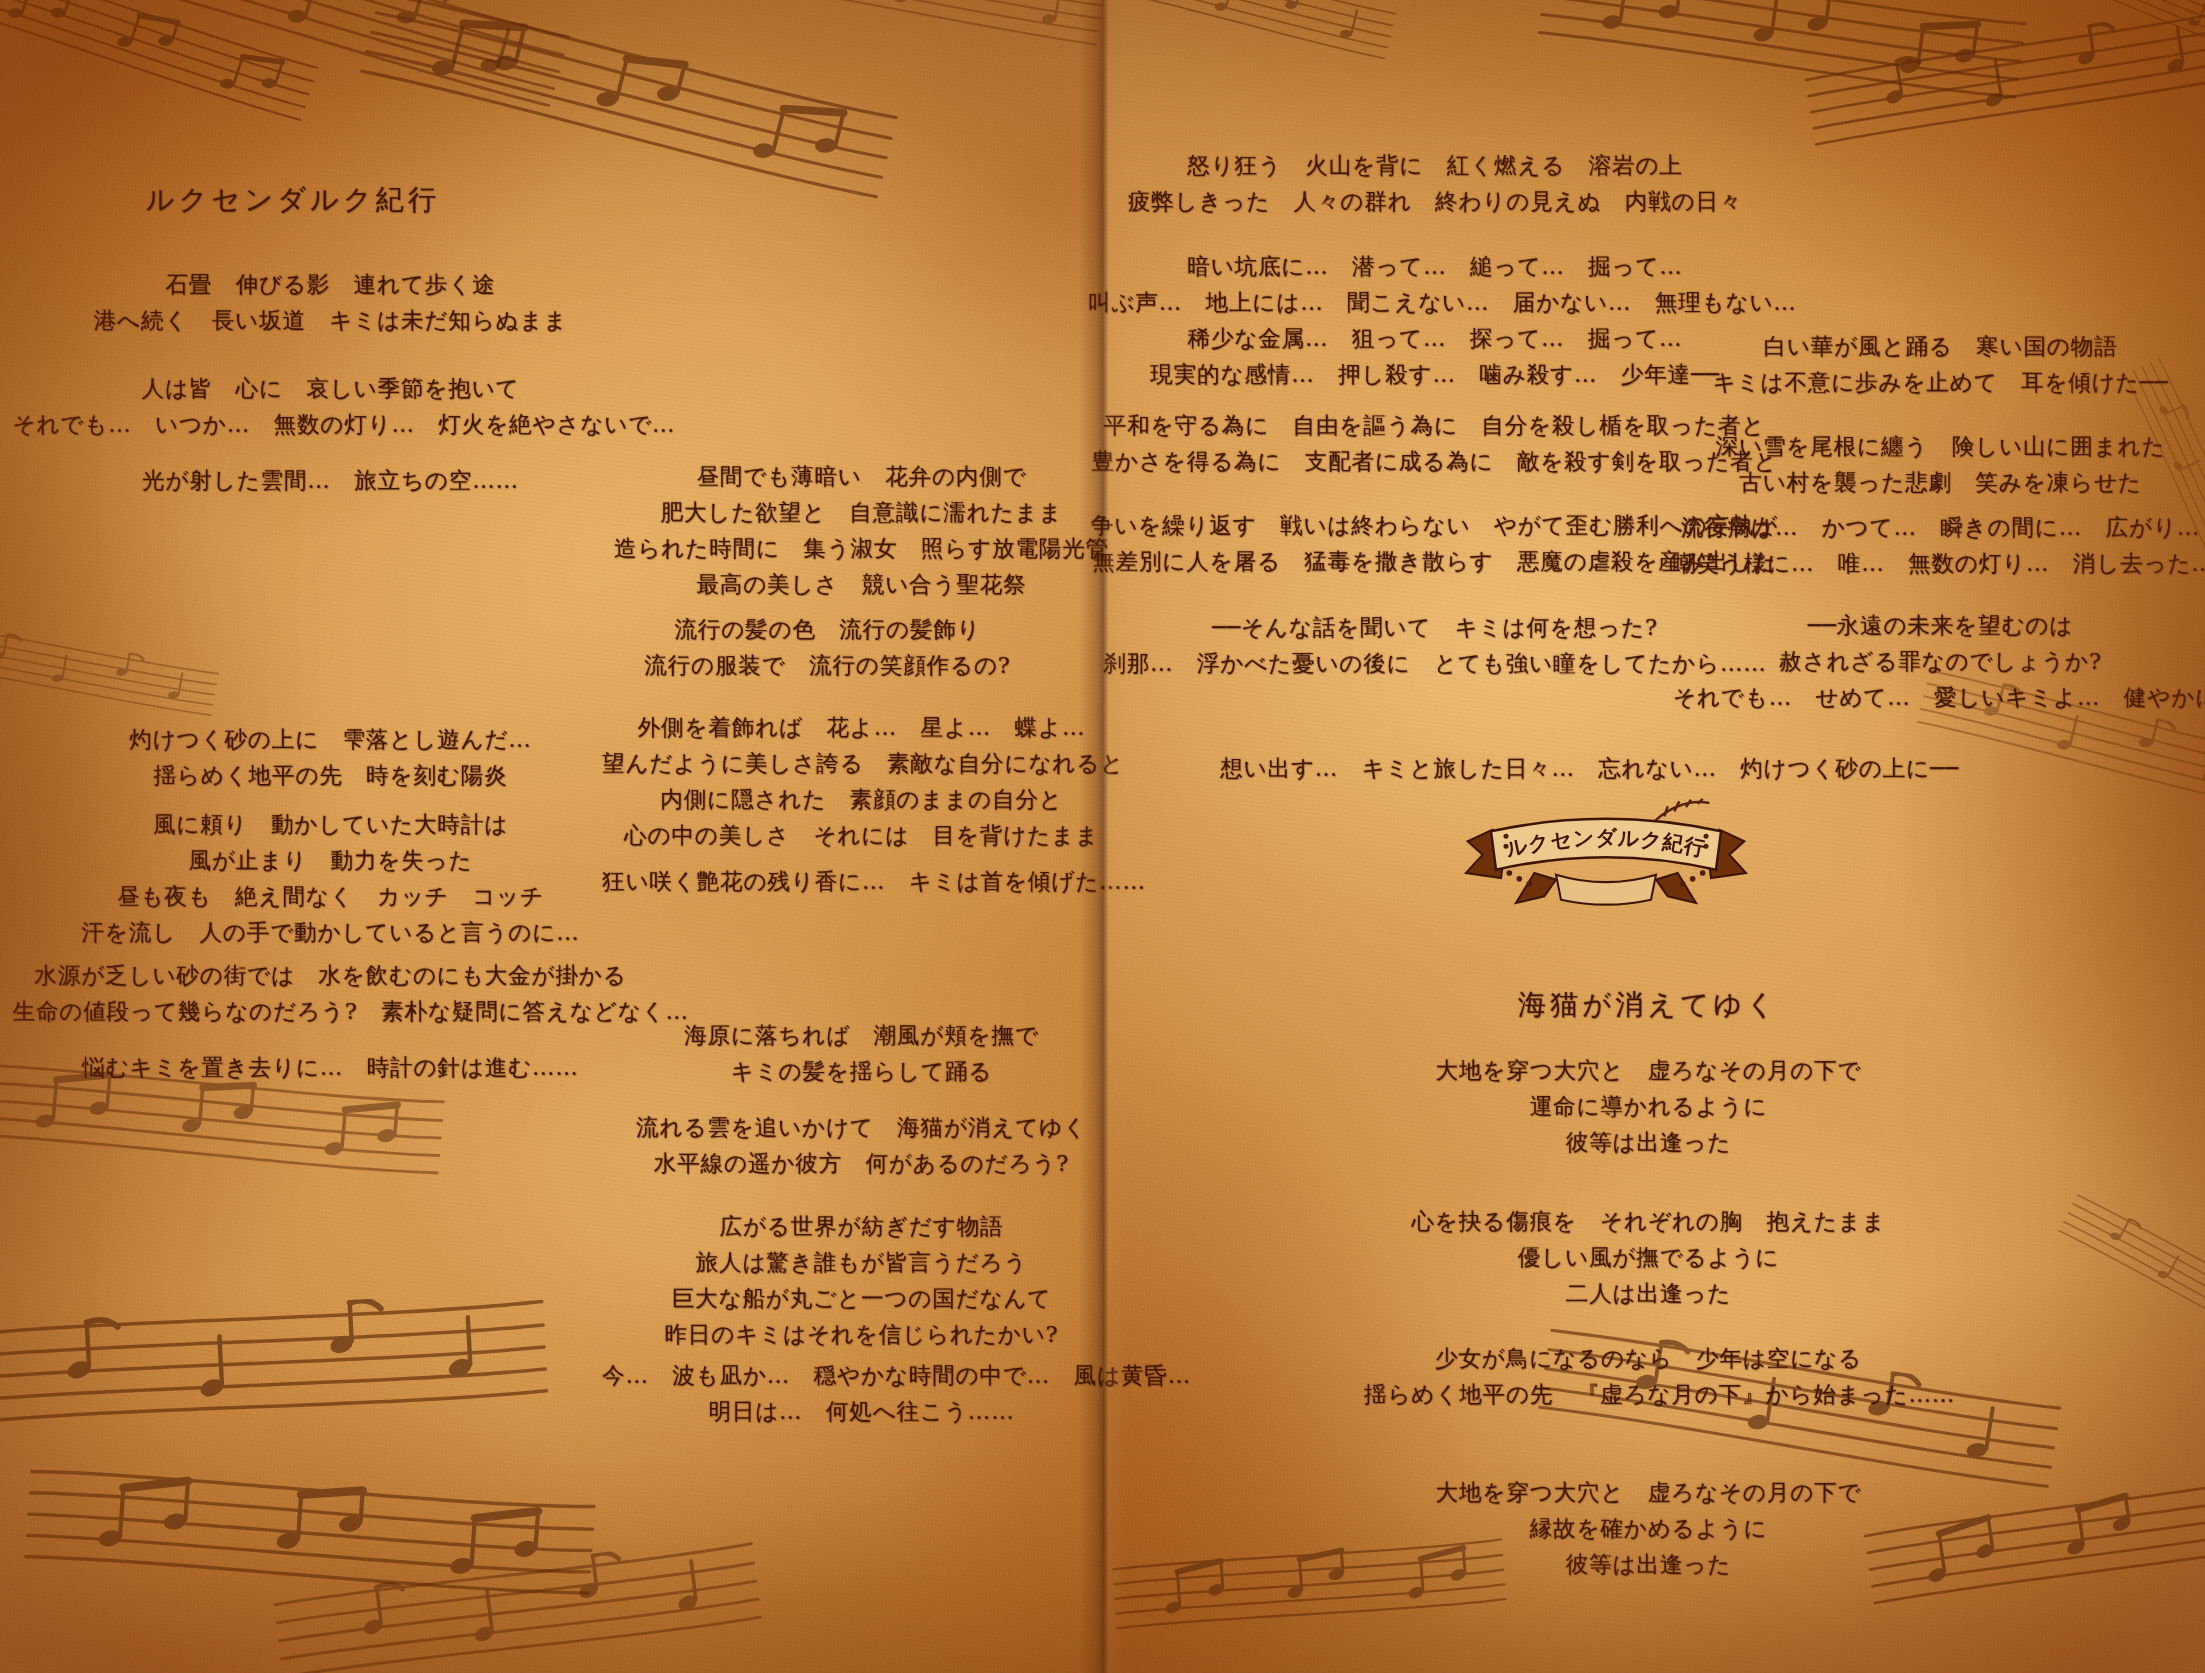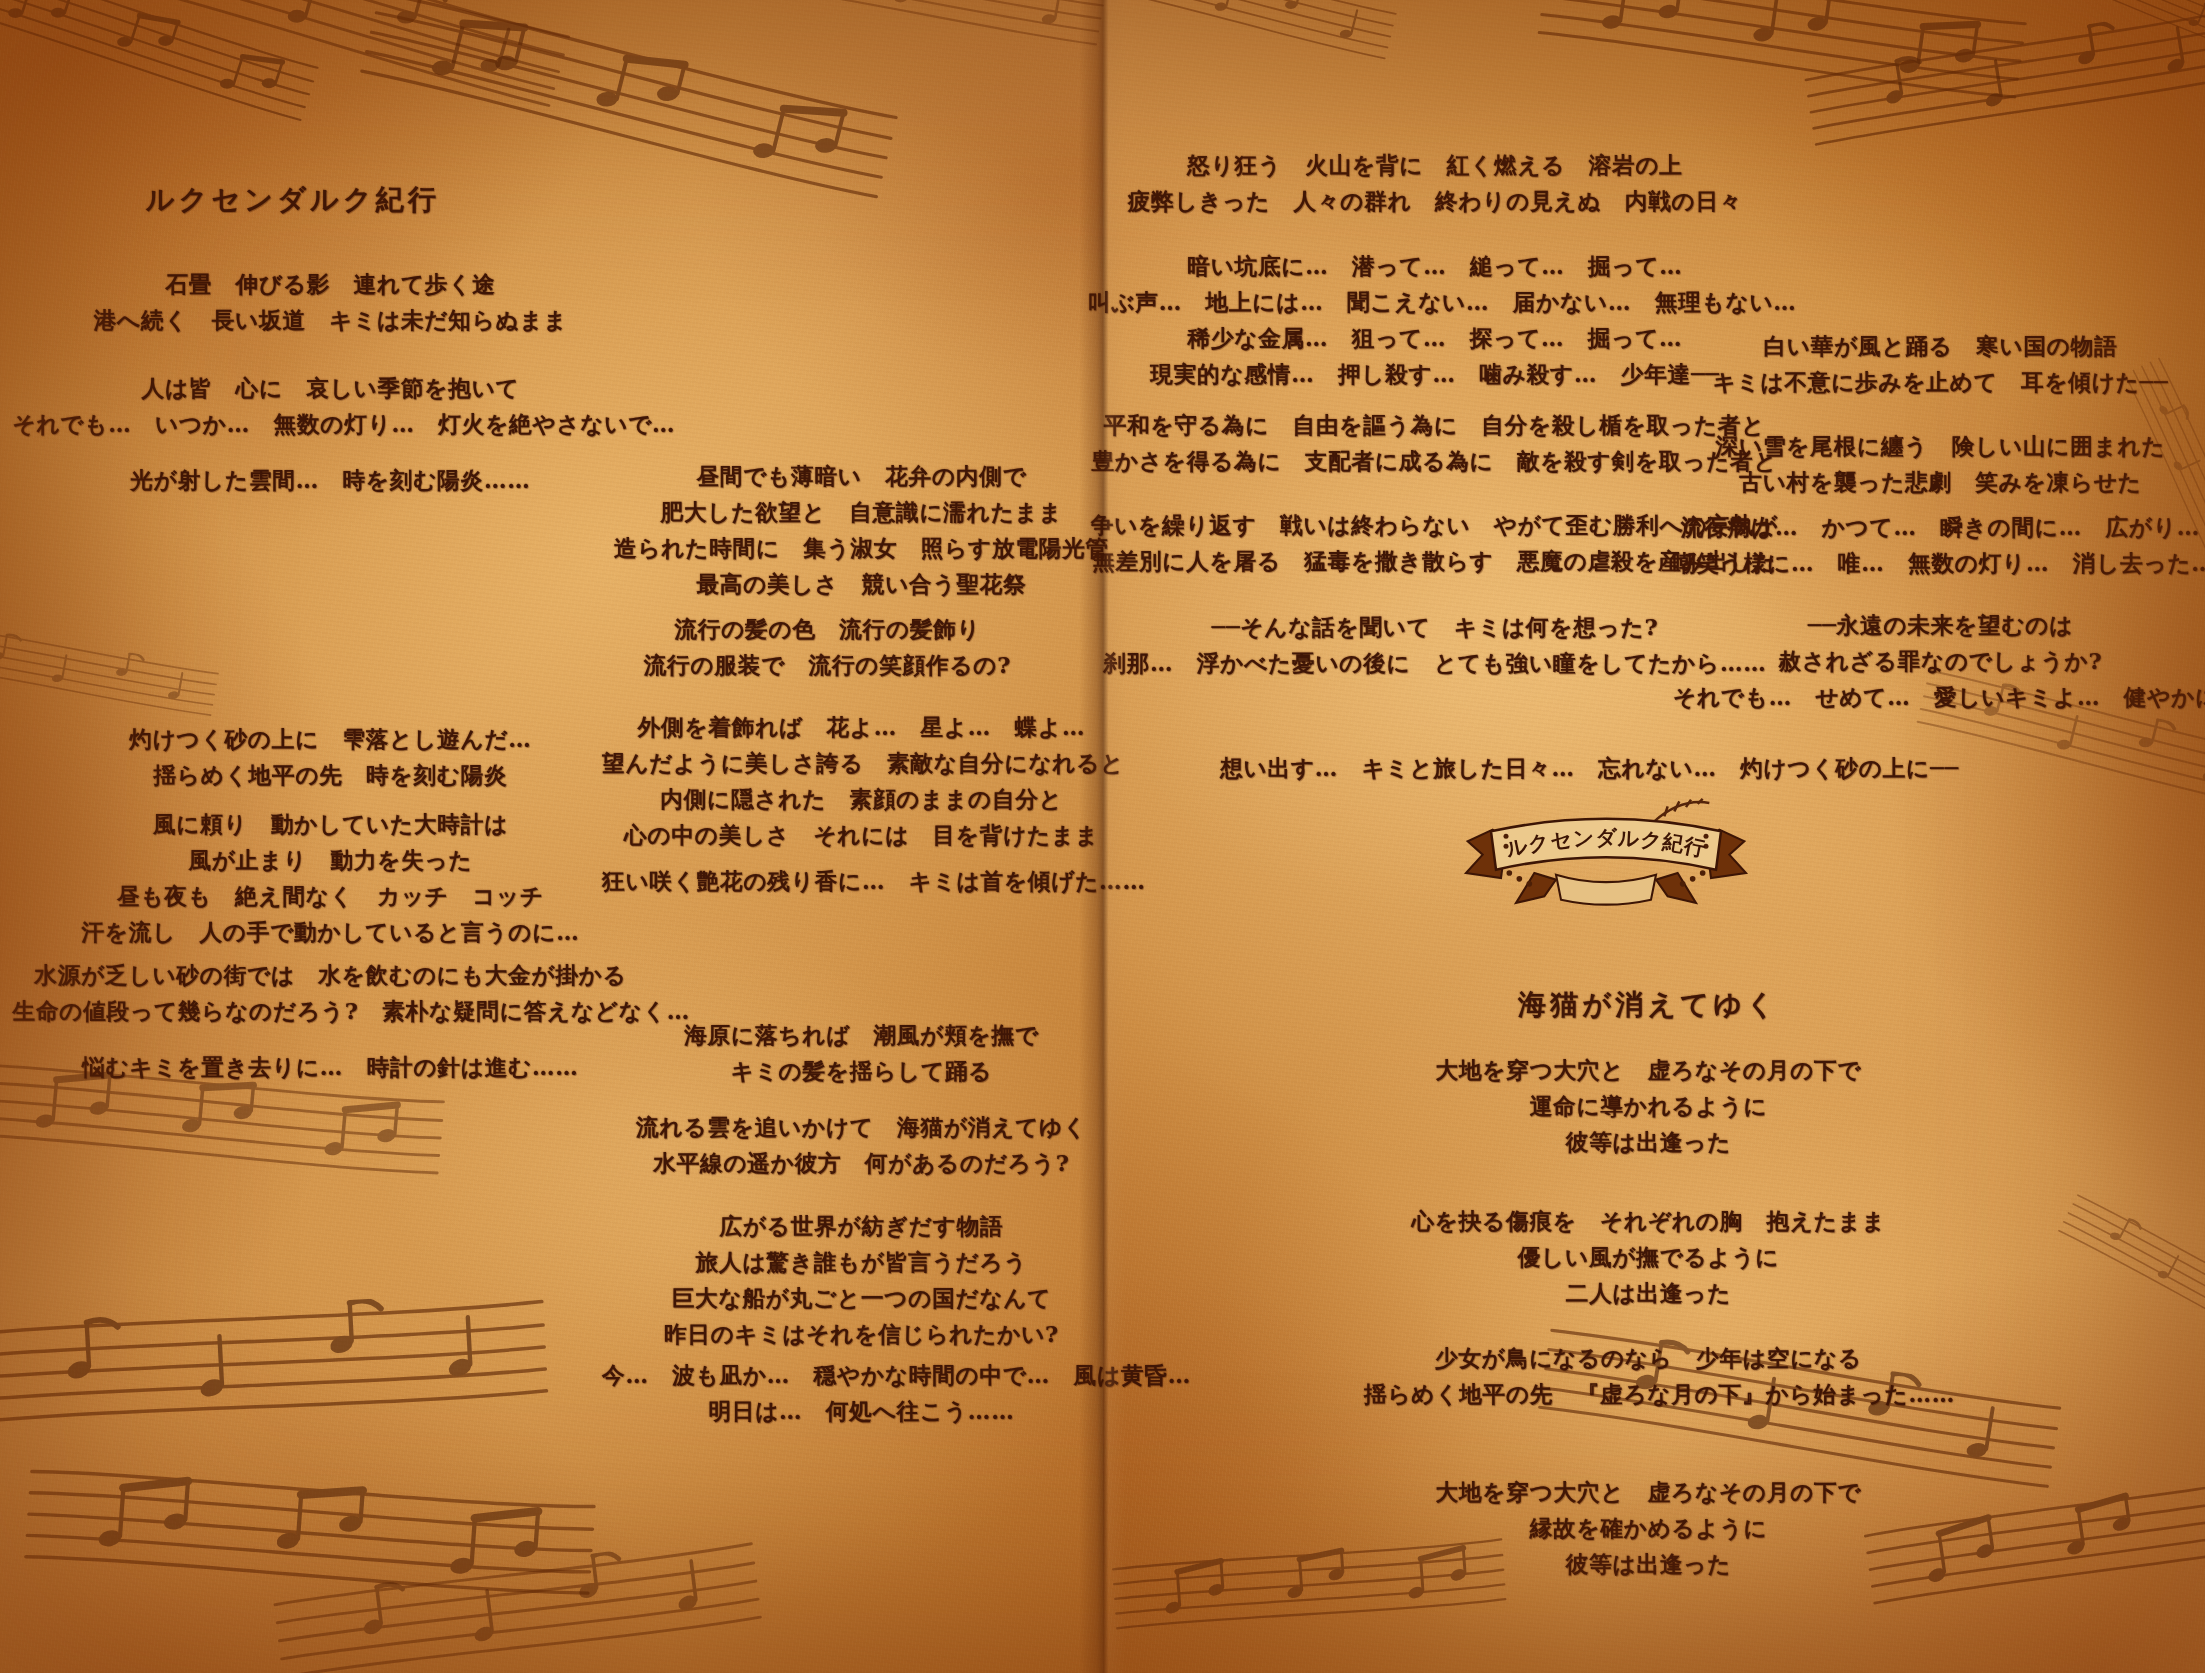--- a/index.html
+++ b/index.html
@@ -46,21 +46,21 @@
     background:
       repeating-linear-gradient(7deg,  rgba(120,60,15,.035) 0 1.7px, transparent 1.7px 4.2px),
       repeating-linear-gradient(97deg, rgba(255,232,184,.04) 0 0.8px, transparent 0.8px 3.3px);
   }
   .vignette{position:absolute;inset:0;pointer-events:none;box-shadow:inset 0 0 201px 59px rgba(118,50,8,.5);}
   .gutter{
     position:absolute;top:0;left:1079px;width:47px;height:1673px;pointer-events:none;
     background:linear-gradient(90deg,transparent,rgba(82,32,5,.30) 38%,rgba(58,20,3,.48) 52%,rgba(196,140,80,.20) 63%,transparent);
   }
   .lyric{
-    position:absolute;color:#3f1606;font-weight:bold;
+    position:absolute;color:#3f1606;font-weight:normal;
     font-size:22.6px;line-height:36px;letter-spacing:0.8px;
     text-align:center;white-space:pre;
     text-shadow:0 0 1.7px rgba(84,30,6,.70), 0.8px 0.8px 0 rgba(60,22,5,.28);
   }
   .song-title{font-size:28px;letter-spacing:4.2px;line-height:38px;}
   .staff{position:absolute;pointer-events:none;}
   .banner-wrap{position:absolute;left:1457px;top:793px;width:298px;height:125px;}
 </style>
 </head>
 <body>
@@ -185,21 +185,21 @@
   <svg class="staff" viewBox="0 0 400 90" style="left:2050px;top:1248px;width:268px;opacity:.42;transform:rotate(28deg)">
       <use href="#staffB"></use>
     </svg>
 
   <div class="lyric song-title" style="left:109px;top:181px;width:368px">ルクセンダルク紀行</div>
 
   <div class="lyric" style="left:12.5px;top:266px;width:636px">石畳　伸びる影　連れて歩く途
 港へ続く　長い坂道　キミは未だ知らぬまま</div>
   <div class="lyric" style="left:12.5px;top:370px;width:636px">人は皆　心に　哀しい季節を抱いて
 それでも…　いつか…　無数の灯り…　灯火を絶やさないで…</div>
-  <div class="lyric" style="left:12.5px;top:462px;width:636px">光が射した雲間…　時を刻む陽炎……</div>
+  <div class="lyric" style="left:12.5px;top:462px;width:636px">光が射した雲間…　旅立ちの空……</div>
   <div class="lyric" style="left:12.5px;top:721px;width:636px">灼けつく砂の上に　雫落とし遊んだ…
 揺らめく地平の先　時を刻む陽炎</div>
   <div class="lyric" style="left:12.5px;top:806px;width:636px">風に頼り　動かしていた大時計は
 風が止まり　動力を失った
 昼も夜も　絶え間なく　カッチ　コッチ
 汗を流し　人の手で動かしていると言うのに…</div>
   <div class="lyric" style="left:12.5px;top:957px;width:636px">水源が乏しい砂の街では　水を飲むのにも大金が掛かる
 生命の値段って幾らなのだろう?　素朴な疑問に答えなどなく…</div>
   <div class="lyric" style="left:12.5px;top:1049px;width:636px">悩むキミを置き去りに…　時計の針は進む……</div>
 

